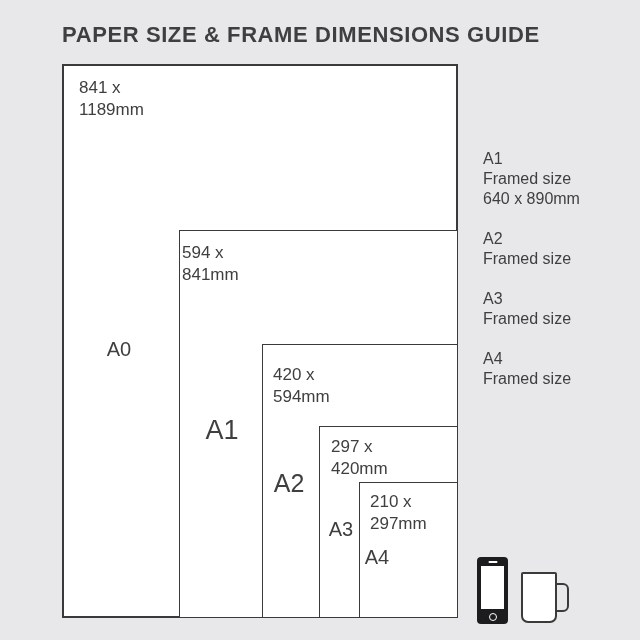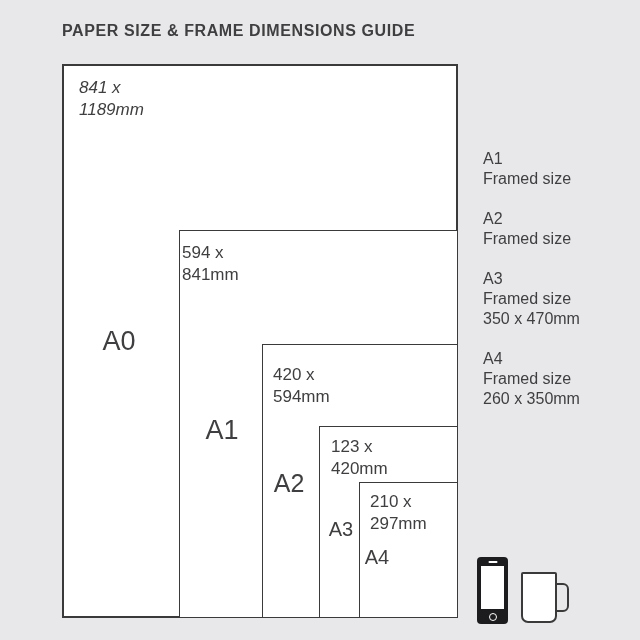--- a/index.html
+++ b/index.html
@@ -13,51 +13,51 @@
   html,body{width:640px;height:640px;}
   body{
     position:relative;
     background:var(--background);
     font-family:"Liberation Sans", sans-serif;
     color:var(--text);
     overflow:hidden;
   }
   .page-title{
     position:absolute;left:62px;top:22px;
-    font-size:16px;font-weight:600;letter-spacing:0.6px;
+    font-size:22px;font-weight:600;letter-spacing:0.6px;
     color:var(--text);white-space:nowrap;
   }
   .diagram{
     position:absolute;left:62px;top:64px;width:396px;height:554px;
   }
   .paper-rect{
     position:absolute;right:0;bottom:0;
     background:var(--paper-fill);
     border:1.5px solid var(--line);
   }
   .rect-a0{width:396px;height:554px;border-width:2px;}
   .rect-a1{width:279px;height:388px;}
   .rect-a2{width:196px;height:274px;}
   .rect-a3{width:139px;height:192px;}
   .rect-a4{width:99px;height:136px;}
   .dim-label{
     position:absolute;
     font-size:17px;line-height:22px;color:var(--text);
     white-space:nowrap;
   }
-  .rect-a0 .dim-label{left:15px;top:11px;font-style:italic;}
+  .rect-a0 .dim-label{left:15px;top:11px;}
   .rect-a1 .dim-label{left:2px;top:11px;}
   .rect-a2 .dim-label{left:10px;top:11px;margin-top:8px;}
   .rect-a3 .dim-label{left:11px;top:9px;}
   .rect-a4 .dim-label{left:10px;top:8px;}
   .code{
     position:absolute;transform:translate(-50%,-50%);
     color:var(--text);white-space:nowrap;
   }
-  .code-a0{left:57px;top:277px;font-size:27px;}
+  .code-a0{left:57px;top:285px;font-size:20px;}
   .code-a1{left:160px;top:366px;font-size:27px;}
   .code-a2{left:227px;top:419px;font-size:25px;}
   .code-a3{left:279px;top:465px;font-size:20px;}
   .code-a4{left:315px;top:493px;font-size:20px;}
   .legend{
     position:absolute;left:483px;top:149px;
     font-size:16px;line-height:20px;
   }
   .legend-item{margin-bottom:20px;}
   
@@ -111,21 +111,21 @@
 
   <div class="paper-rect rect-a2">
     <div class="dim-label">
       <div>420 x</div>
       <div>594mm</div>
     </div>
   </div>
 
   <div class="paper-rect rect-a3">
     <div class="dim-label">
-      <div>123 x</div>
+      <div>297 x</div>
       <div>420mm</div>
     </div>
   </div>
 
   <div class="paper-rect rect-a4">
     <div class="dim-label">
       <div>210 x</div>
       <div>297mm</div>
     </div>
   </div>
@@ -134,34 +134,33 @@
   <span class="code code-a1">A1</span>
   <span class="code code-a2">A2</span>
   <span class="code code-a3">A3</span>
   <span class="code code-a4">A4</span>
 </div>
 
 <div class="legend">
   <div class="legend-item">
     <div>A1</div>
     <div>Framed size</div>
+    <div>640 x 890mm</div>
   </div>
   <div class="legend-item">
     <div>A2</div>
     <div>Framed size</div>
   </div>
   <div class="legend-item">
     <div>A3</div>
     <div>Framed size</div>
-    <div>350 x 470mm</div>
   </div>
   <div class="legend-item">
     <div>A4</div>
     <div>Framed size</div>
-    <div>260 x 350mm</div>
   </div>
 </div>
 
 <div class="phone">
   <div class="phone-speaker"></div>
   <div class="phone-screen"></div>
   <div class="phone-home-button"></div>
 </div>
 
 <div class="mug">

